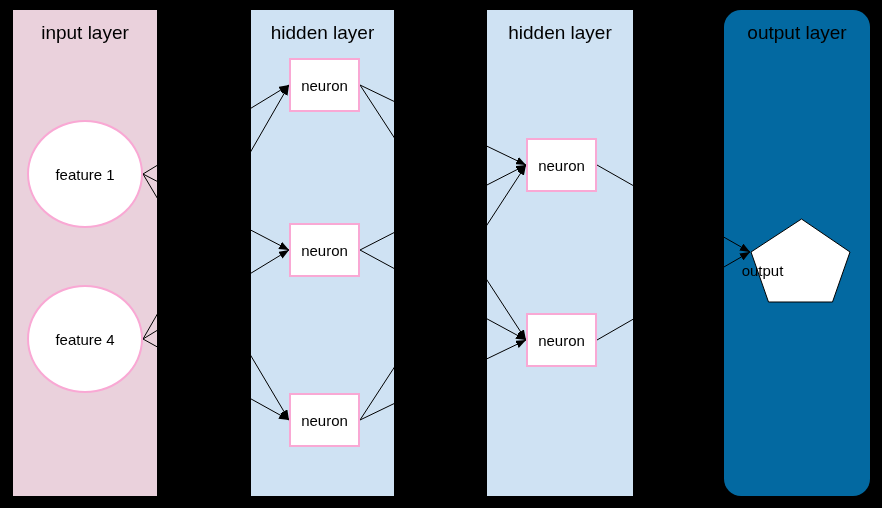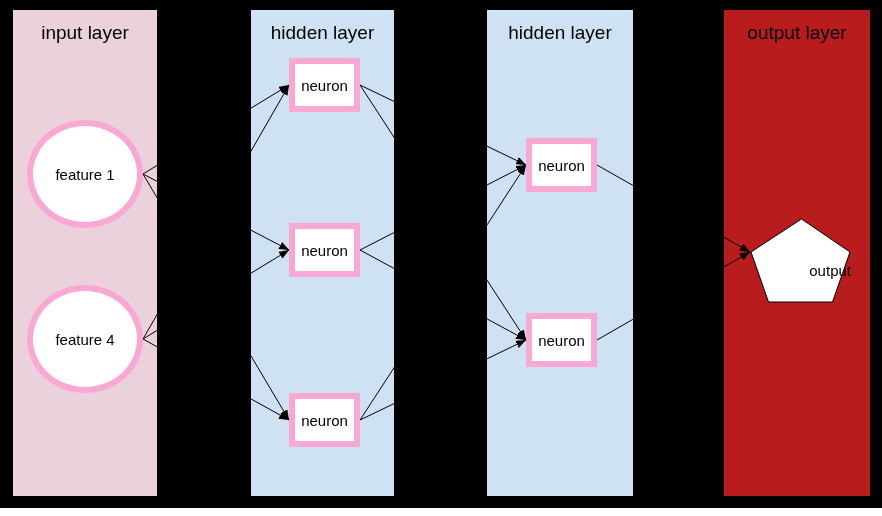--- a/index.html
+++ b/index.html
@@ -34,58 +34,58 @@
   .wires {
     position: absolute;
     left: 0; top: 0;
     width: 882px; height: 516px;
     pointer-events: none;
   }
   .node {
     position: absolute;
     box-sizing: border-box;
     background: #ffffff;
-    border: 6px solid #f9a8d4;
+    border: 2px solid #f9a8d4;
     display: flex;
     align-items: center;
     justify-content: center;
     font-size: 15px;
     color: #000;
   }
   .node.circle { border-radius: 50%; text-align: center; }
   #node-feature1 { left: 27px;  top: 120px; width: 116px; height: 108px; }
   #node-feature2 { left: 27px;  top: 285px; width: 116px; height: 108px; }
   #node-h1n1 { left: 289px; top: 58px;  width: 71px; height: 54px; }
   #node-h1n2 { left: 289px; top: 223px; width: 71px; height: 54px; }
   #node-h1n3 { left: 289px; top: 393px; width: 71px; height: 54px; }
   #node-h2n1 { left: 526px; top: 138px; width: 71px; height: 54px; }
   #node-h2n2 { left: 526px; top: 313px; width: 71px; height: 54px; }
   .pentagon-label {
     position: absolute;
-    left: 790px; top: 262px; width: 61px;
-    text-align: right;
+    left: 732px; top: 262px; width: 61px;
+    text-align: center;
     font-size: 15px;
     color: #000;
   }
 </style>
 </head>
 <body>
 
 <div class="stage">
 
   <div class="panel" id="panel-input" style="background: rgb(234, 209, 220);">
     <div class="panel-label">input layer</div>
   </div>
   <div class="panel" id="panel-hidden1" style="background: rgb(207, 226, 243);">
     <div class="panel-label">hidden layer</div>
   </div>
   <div class="panel" id="panel-hidden2" style="background: rgb(207, 226, 243);">
     <div class="panel-label">hidden layer</div>
   </div>
-  <div class="panel" id="panel-output" style="background: #b91c1c;">
+  <div class="panel" id="panel-output" style="background: #0369a1; border-radius: 17px;">
     <div class="panel-label">output layer</div>
   </div>
 
   <svg class="wires" viewBox="0 0 882 516" xmlns="http://www.w3.org/2000/svg">
     <defs>
       <marker id="arrow" markerUnits="userSpaceOnUse" markerWidth="10" markerHeight="8" refX="10" refY="4" orient="auto">
         <path d="M0,0 L10,4 L0,8 Z" fill="#000000"></path>
       </marker>
     </defs>
     <g id="edge-group">

